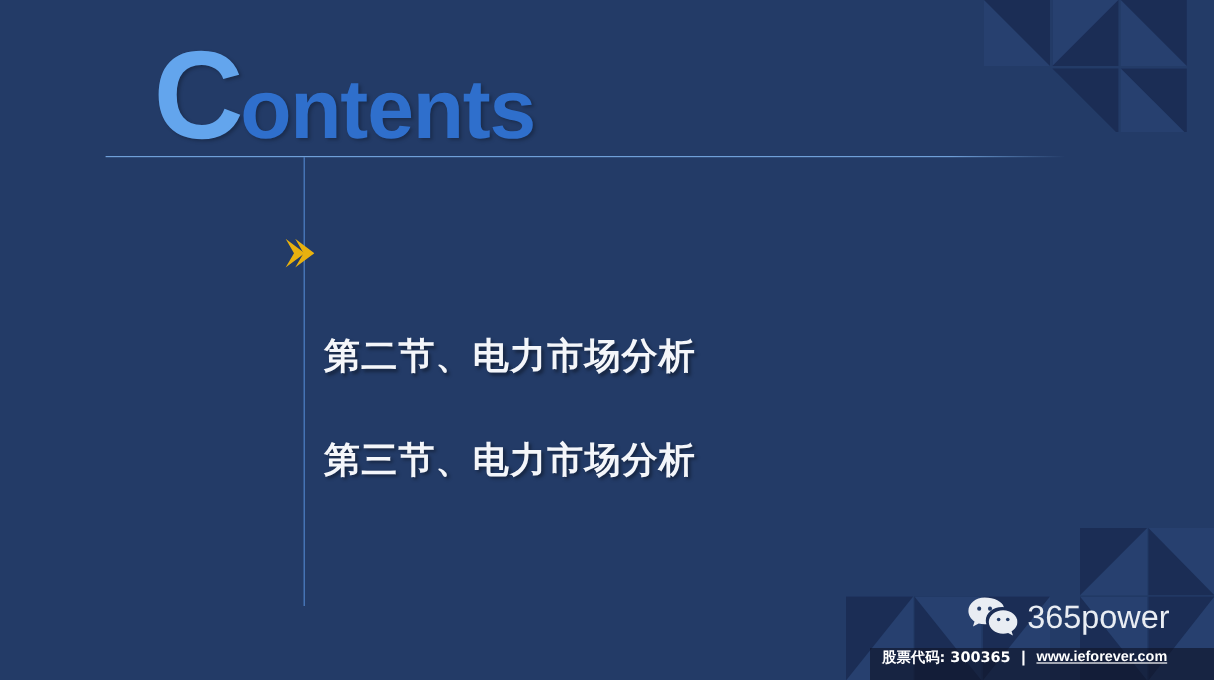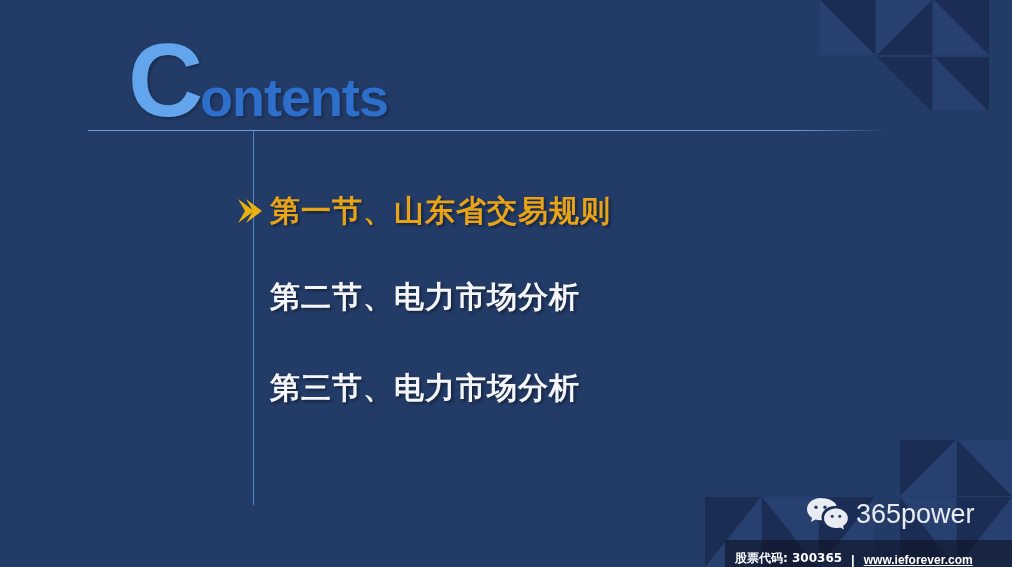--- a/index.html
+++ b/index.html
@@ -33,21 +33,21 @@
   }
   .title-c {
     font-size:104px;
     line-height:104px;
     font-weight:700;
     color:#63a5ed;
     font-family:"Liberation Sans", sans-serif;
     text-shadow:2px 2px 3px rgba(0,0,0,.25);
   }
   .title-rest {
-    font-size:54px;
+    font-size:70px;
     line-height:104px;
     font-weight:700;
     color:#2f6fcc;
     font-family:"Liberation Sans", sans-serif;
     text-shadow:2px 2px 3px rgba(0,0,0,.25);
     margin-left:-2px;
   }
 
   .title-rule {
     position:absolute;
@@ -68,21 +68,21 @@
 
   
   .toc { position:absolute; left:236px; top:185px; width:620px; }
   .toc-item {
     position:relative;
     display:flex;
     align-items:center;
     height:52px;
     margin-bottom:34px;
   }
-  .toc-item:last-child { margin-bottom:0;align-items:flex-end; }
+  .toc-item:last-child { margin-bottom:0; }
 
   .chev {
     width:26px; height:30px;
     margin-right:8px;
     flex:0 0 auto;
     display:block;
   }
   .chev.hidden { visibility:hidden; }
 
   .toc-label {
@@ -115,21 +115,21 @@
 
   
   #footer-bar {
     position:absolute;
     left:725px;
     bottom:0;
     width:287px;
     height:27px;
     background:rgba(14,20,38,.62);
     display:flex;
-    align-items:flex-end;
+    align-items:flex-start;
     gap:9px;
     padding-left:10px;
   }
   .footer-code {
     font-size:12px;
     font-weight:700;
     color:#ffffff;
     font-family:"DejaVu Sans","Liberation Sans", sans-serif;
     white-space:nowrap;
   }
@@ -196,21 +196,20 @@
   <div class="title-rule"></div>
   <div class="v-rule"></div>
 
   <div class="toc">
 
     <div class="toc-item active">
       <svg class="chev" viewBox="0 0 26 30">
         <polygon points="2,3 18,15 2,27 9,15" fill="#e8b10f"></polygon>
         <polygon points="10,3 26,15 10,27 17,15" fill="#e8b10f"></polygon>
       </svg>
-      <span class="toc-label">第一节、山东省交易规则</span>
     </div>
 
     <div class="toc-item">
       <svg class="chev hidden" viewBox="0 0 26 30">
         <polygon points="2,3 18,15 2,27 9,15" fill="#e8b10f"></polygon>
       </svg>
       <span class="toc-label">第二节、电力市场分析</span>
     </div>
 
     <div class="toc-item">

